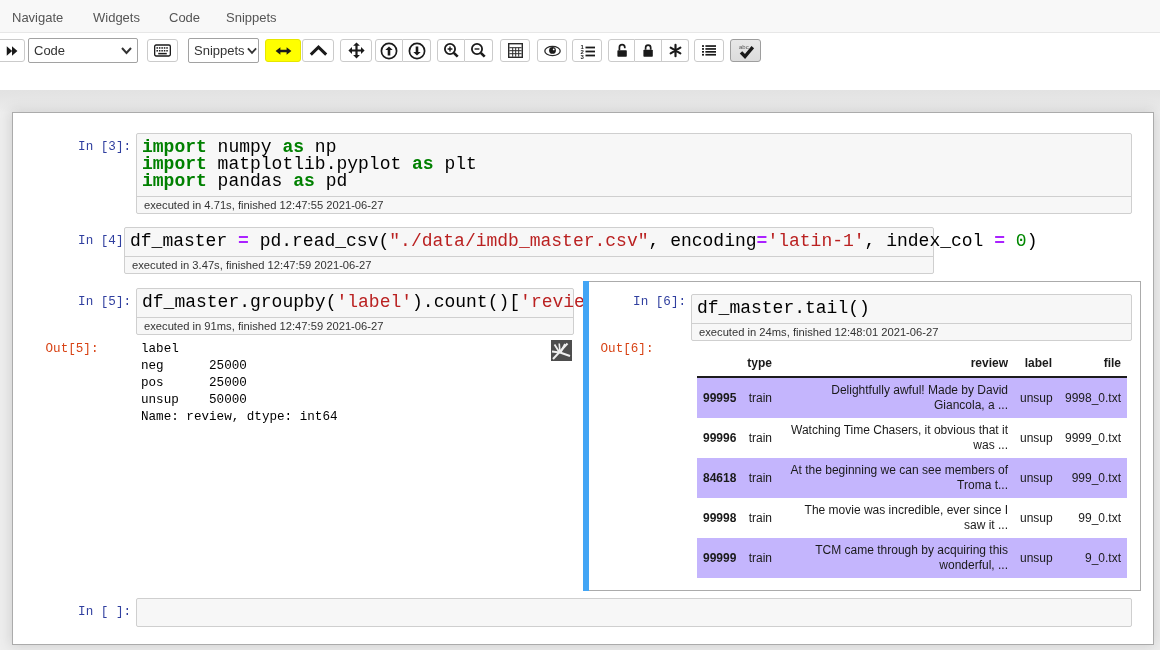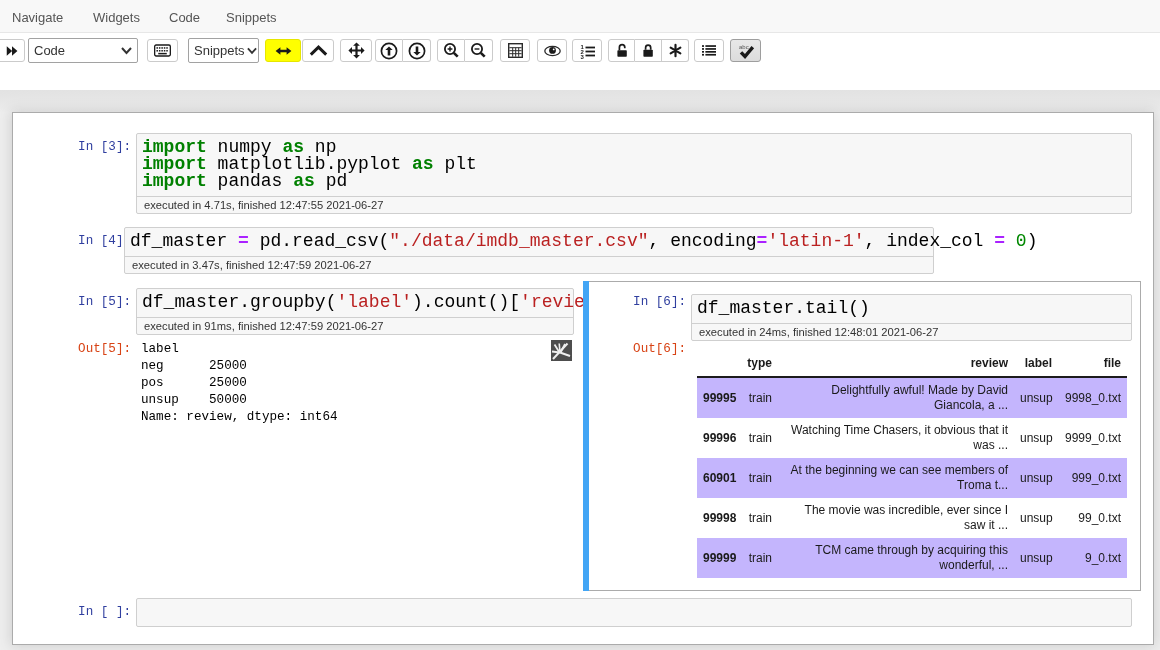--- a/index.html
+++ b/index.html
@@ -23,21 +23,21 @@
 .tsel .lbl { position:absolute; left:5px; top:0; line-height:23px; }
 .tsel svg { position:absolute; top:8px; }
 #shadow { position:absolute; left:0; top:90px; width:1160px; height:22px;
   background:linear-gradient(#e2e2e2 0%, #e7e7e7 55%, #ededed 100%); }
 #container { position:absolute; left:12px; top:112px; width:1142px; height:533px;
   background:#fff; border:1px solid #ababab; box-shadow:0 0 12px 1px rgba(87,87,87,0.2); }
 
 .prompt { position:absolute; font-family:"Liberation Mono", monospace; font-size:12.6px;
   line-height:17px; white-space:pre; text-align:right; }
 .inp { color:#303F9F; }
-.outp { color:#D84315; }
+.outp { color:#D84315;text-align:center; }
 .inputarea { position:absolute; background:#f7f7f7; border:1px solid #cfcfcf; border-radius:2px; }
 .code { font-family:"Liberation Mono", monospace; font-size:18px; line-height:17px;
   white-space:pre; color:#000; padding:5px 0 6px 5px; }
 .timing { border-top:1px solid #cfcfcf; font-size:11.2px; color:#333;
   padding:2px 0 0 7px; height:17px; line-height:13px; }
 .kw { color:#008000; font-weight:bold; }
 .str { color:#BA2121; }
 .num { color:#080; }
 .op { color:#AA22FF; font-weight:bold; }
 .outtext { position:absolute; font-family:"Liberation Mono", monospace; font-size:12.6px;
@@ -276,21 +276,21 @@
           <td>9998_0.txt</td>
         </tr>
       <tr>
           <th>99996</th>
           <td>train</td>
           <td>Watching Time Chasers, it obvious that it<br>was ...</td>
           <td>unsup</td>
           <td>9999_0.txt</td>
         </tr>
       <tr class="odd">
-          <th>60901</th>
+          <th>84618</th>
           <td>train</td>
           <td>At the beginning we can see members of<br>Troma t...</td>
           <td>unsup</td>
           <td>999_0.txt</td>
         </tr>
       <tr>
           <th>99998</th>
           <td>train</td>
           <td>The movie was incredible, ever since I<br>saw it ...</td>
           <td>unsup</td>

